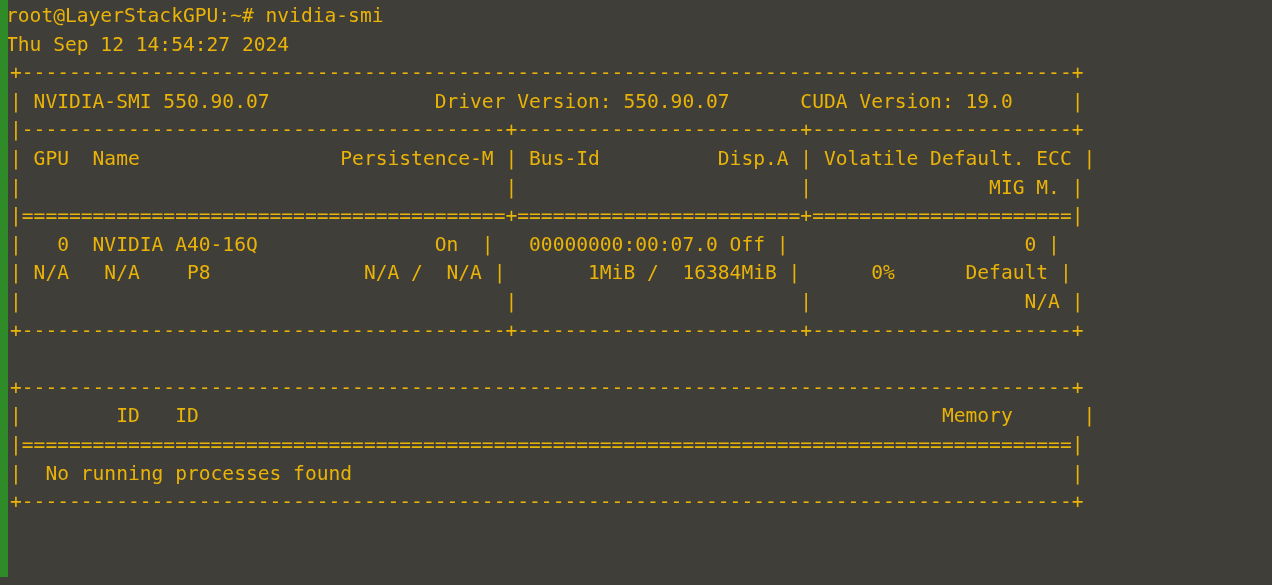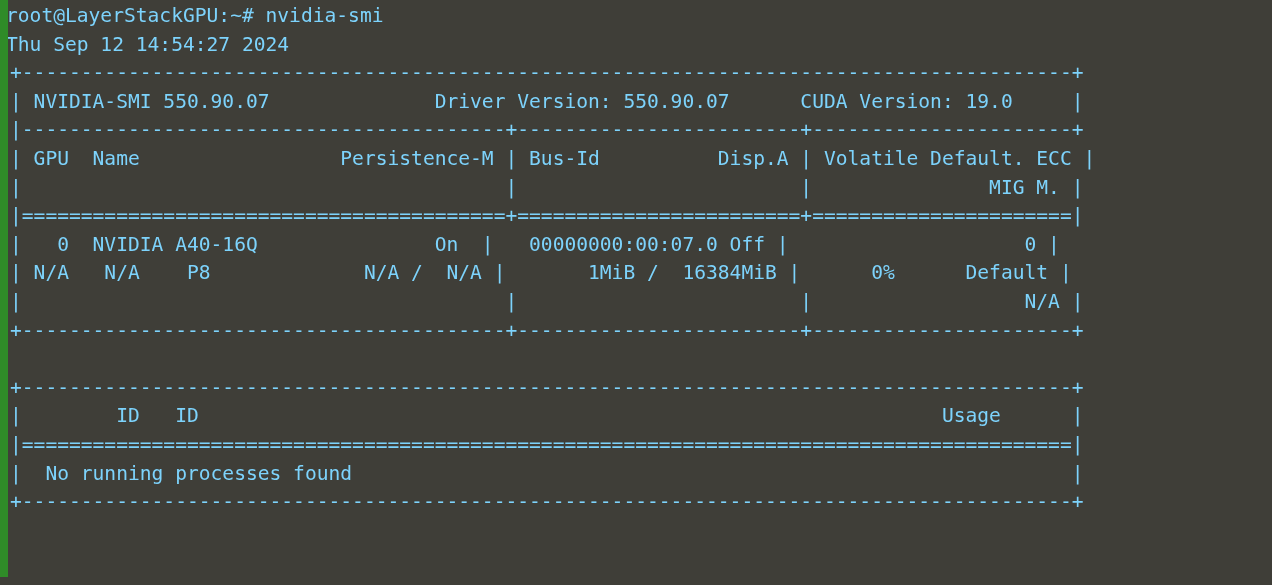--- a/index.html
+++ b/index.html
@@ -10,21 +10,21 @@
   }
   #terminal {
     position: relative;
     width: 1272px;
     height: 585px;
     background: #3f3e38;
     overflow: hidden;
     font-family: "DejaVu Sans Mono", "Liberation Mono", monospace;
     font-size: 19.6px;
     line-height: 28.6px;
-    color: #7dd3fc;
+    color: #eab308;
     -webkit-font-smoothing: antialiased;
   }
   
   #edge-stripe {
     position: absolute;
     left: 0;
     top: 0;
     width: 8px;
     height: 577px;
     background: #2f8b28;
@@ -71,19 +71,19 @@
     <div class="line">|                                         |                        |               MIG M. |</div>
     <div class="line">|=========================================+========================+======================|</div>
     <div class="line">|   0  NVIDIA A40-16Q               On  |   00000000:00:07.0 Off |                    0 |</div>
     <div class="line">| N/A   N/A    P8             N/A /  N/A |       1MiB /  16384MiB |      0%      Default |</div>
     <div class="line">|                                         |                        |                  N/A |</div>
     <div class="line">+-----------------------------------------+------------------------+----------------------+</div>
 
     <div class="line blank"></div>
 
     <div class="line">+-----------------------------------------------------------------------------------------+</div>
-    <div class="line">|        ID   ID                                                               Usage      |</div>
+    <div class="line">|        ID   ID                                                               Memory      |</div>
     <div class="line">|=========================================================================================|</div>
     <div class="line">|  No running processes found                                                             |</div>
     <div class="line">+-----------------------------------------------------------------------------------------+</div>
 
   </div>
 </div>
 
 </body></html>

